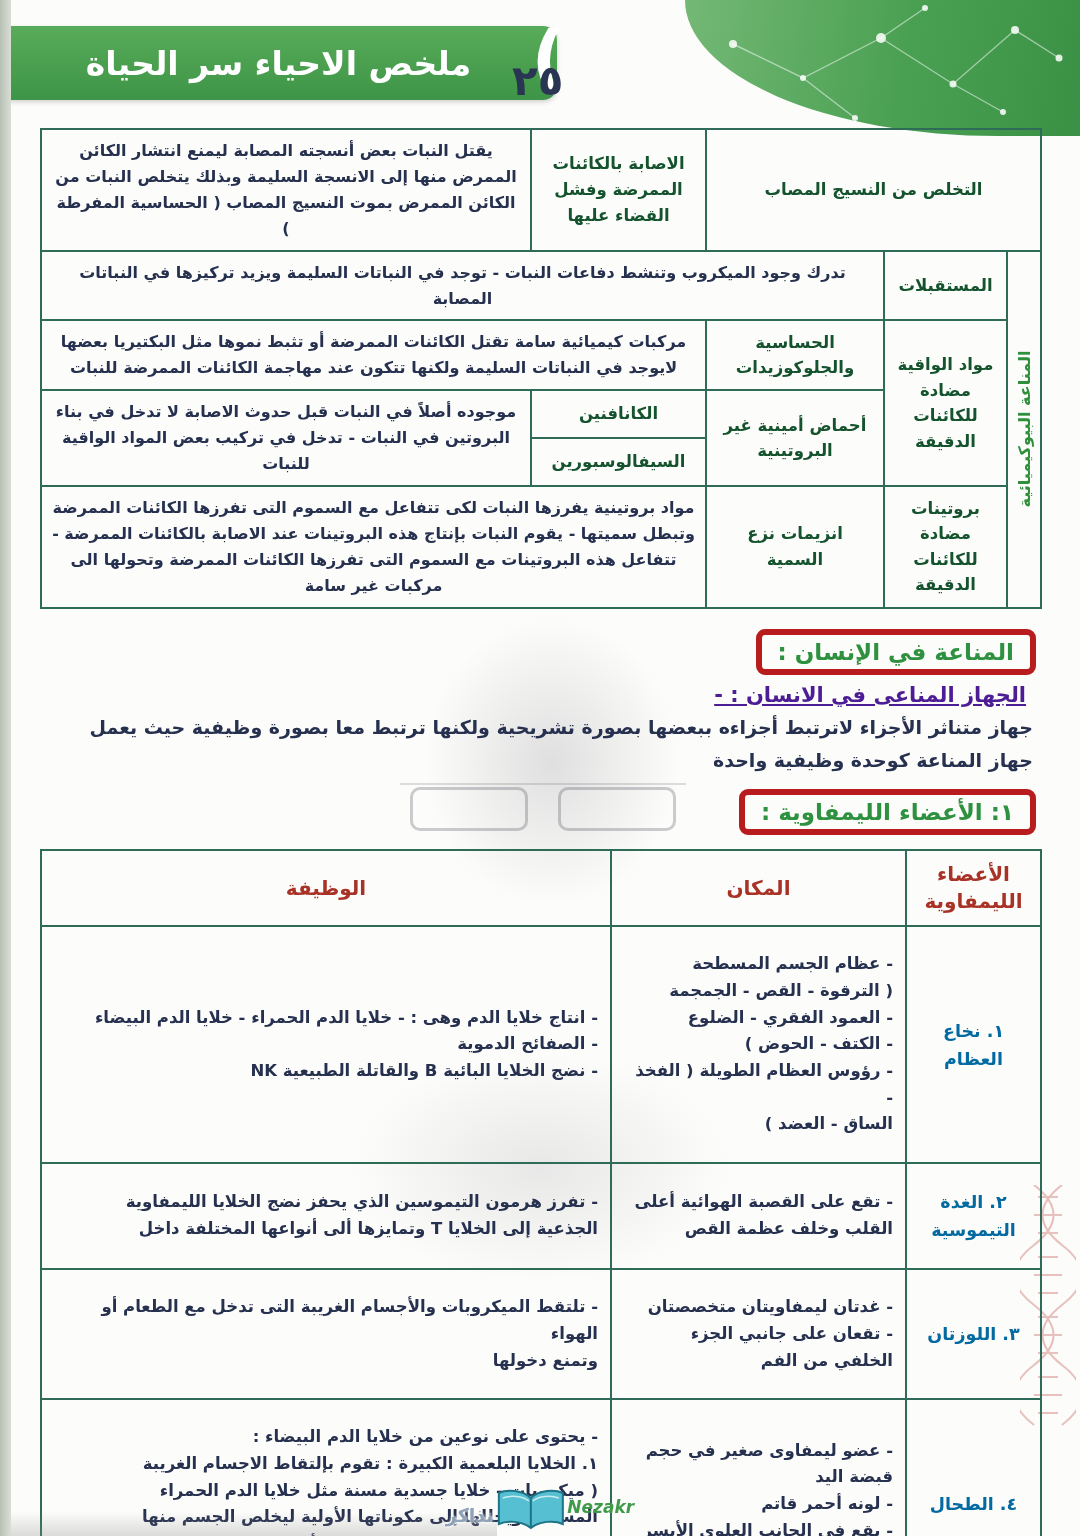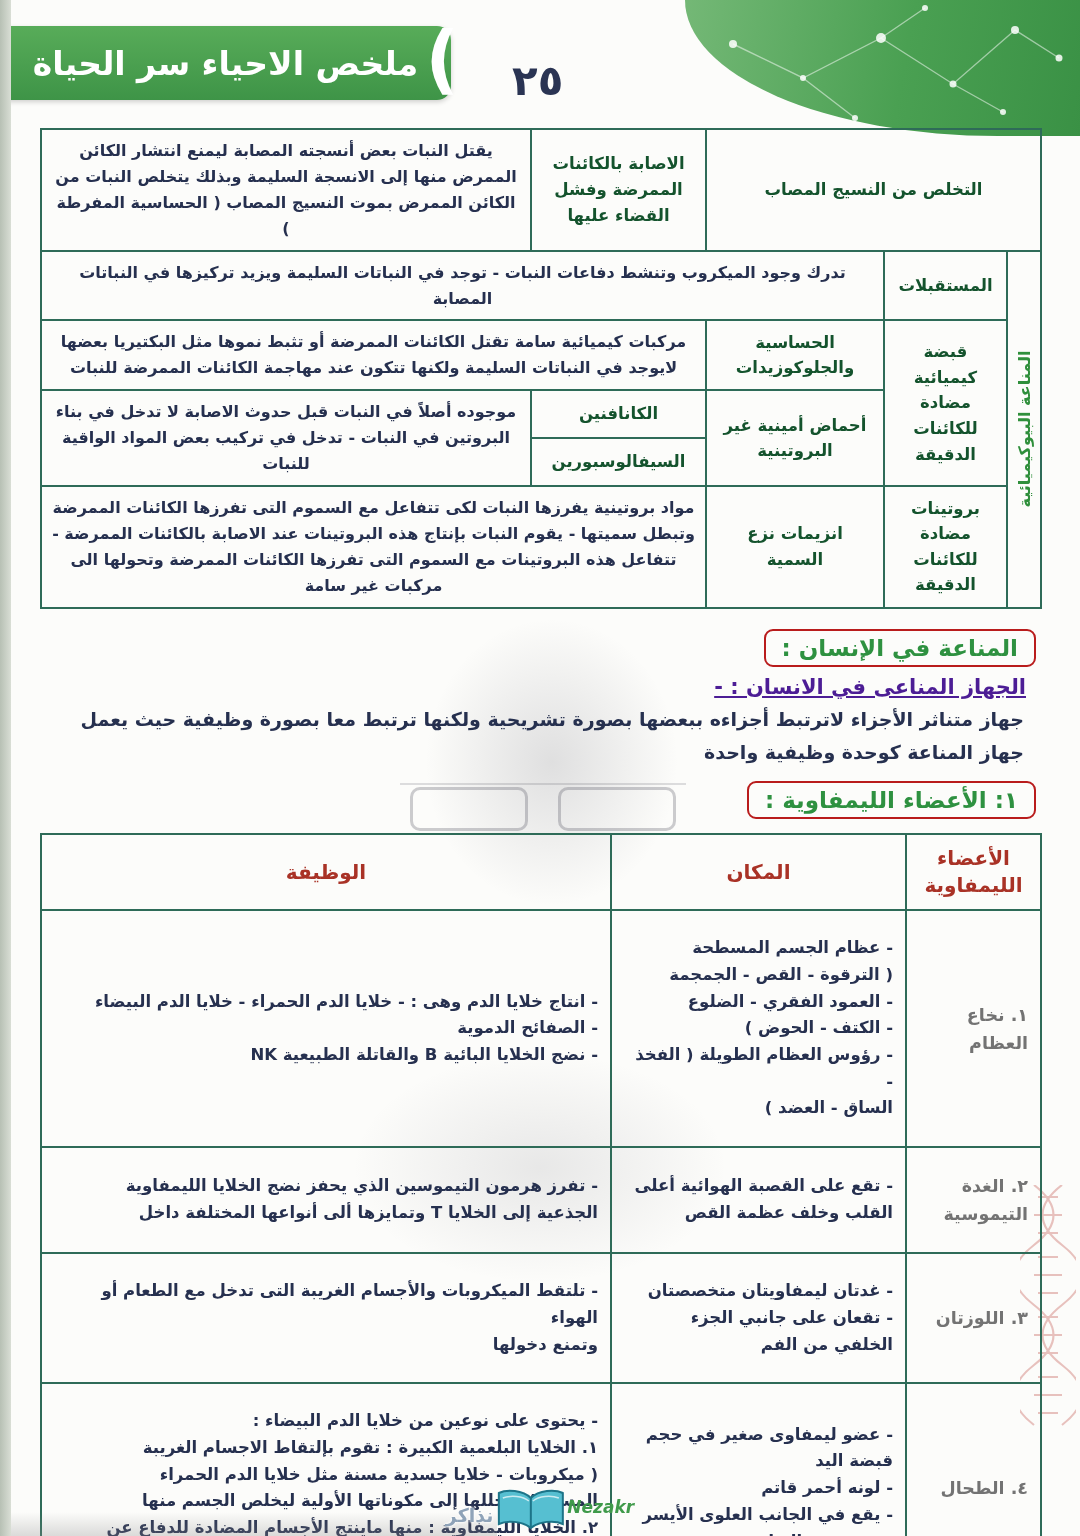--- a/index.html
+++ b/index.html
@@ -12,21 +12,21 @@
   .bottom-shadow{position:absolute;bottom:0;left:0;width:46%;height:24px;
     background:linear-gradient(to top,rgba(140,140,140,.30),rgba(140,140,140,0));z-index:2;}
 
   
   .deco-corner{position:absolute;top:0;right:0;width:395px;height:136px;
     background:linear-gradient(100deg,#74b876 0%,#4aa052 55%,#3a9145 100%);
     border-bottom-left-radius:95% 120%;z-index:0;}
   .deco-corner svg{width:100%;height:100%;display:block;}
 
   
-  .banner{position:absolute;top:26px;left:0;width:451px;height:74px;
+  .banner{position:absolute;top:26px;left:0;width:557px;height:74px;
     background:linear-gradient(#58ac59,#3e9447);border-radius:0 14px 14px 0;
     display:flex;align-items:center;justify-content:center;z-index:2;
     box-shadow:0 2px 5px rgba(0,0,0,.18);}
   .banner-text{color:#ffffff;font-size:33px;font-weight:bold;}
   .banner::after{content:"(";position:absolute;right:-8px;top:50%;transform:translateY(-55%);
     color:#ffffff;font-size:74px;font-weight:bold;line-height:1;}
   .page-number{position:absolute;top:56px;left:512px;font-size:42px;font-weight:bold;color:#2a3453;z-index:2;}
 
   
   .watermark{position:absolute;left:250px;top:575px;width:580px;height:780px;z-index:0;
@@ -47,30 +47,30 @@
   table{width:100%;border-collapse:collapse;table-layout:fixed;}
 
   .t1 td{border:2px solid #2e6b58;padding:8px 10px;vertical-align:middle;}
   .t1 .cat{color:#14532d;font-weight:bold;font-size:16.5px;text-align:center;line-height:1.55;}
   .t1 .desc{color:#26304f;font-weight:bold;font-size:16px;text-align:center;line-height:1.62;}
   .side-cell{padding:0 !important;position:relative;}
   .rot{position:absolute;top:50%;left:50%;transform:translate(-50%,-50%) rotate(-90deg);
     white-space:nowrap;color:#2f8f3b;font-weight:bold;font-size:16px;}
 
   .sect{margin:10px 2px 0 0;}
-  .h-box{display:inline-block;border:2px solid #b91c1c;border-radius:9px;padding:4px 16px;
+  .h-box{display:inline-block;border:6px solid #b91c1c;border-radius:9px;padding:4px 16px;
     color:#2e9140;font-size:23px;font-weight:bold;margin:10px 4px 4px;}
   .h-sub{color:#4c1d95;font-size:21px;font-weight:bold;margin:4px 14px 4px 0;text-decoration:underline;}
-  .para{color:#26304f;font-size:19px;font-weight:bold;line-height:1.75;margin:4px 16px 2px 0;}
+  .para{color:#26304f;font-size:19px;font-weight:bold;line-height:1.75;margin:4px 7px 2px 0;}
 
   .t2{margin-top:10px;}
   .t2 td{border:2px solid #2e6b58;padding:24px 12px;vertical-align:middle;}
   .t2 .th{color:#a93226;font-weight:bold;font-size:20px;text-align:center;
     white-space:pre-line;line-height:1.35;padding:10px;}
-  .t2 .organ{color:#737373;font-weight:bold;font-size:17.5px;text-align:right;line-height:1.6;}
+  .t2 .organ{color:#0369a1;font-weight:bold;font-size:17.5px;text-align:center;line-height:1.6;}
   .t2 .celltext{color:#26304f;font-weight:bold;font-size:16.5px;text-align:right;
     white-space:pre-line;line-height:1.62;}
 
   
   .logo{position:absolute;left:50%;bottom:4px;transform:translateX(-50%);z-index:4;
     display:flex;flex-direction:row;align-items:center;}
   .logo-ar{color:#8fa3b8;font-size:19px;font-weight:bold;margin-bottom:-12px;
     text-shadow:0 0 3px #ffffff,0 0 3px #ffffff;position:relative;z-index:1;}
   .logo svg{width:74px;height:46px;display:block;}
   .logo-en{color:#3f9a4a;font-size:17px;font-weight:bold;font-style:italic;margin-top:-4px;}
@@ -135,21 +135,21 @@
         <td class="desc">يقتل النبات بعض أنسجته المصابة ليمنع انتشار الكائن الممرض منها إلى الانسجة السليمة وبذلك يتخلص النبات من الكائن الممرض بموت النسيج المصاب ( الحساسية المفرطة )</td>
       </tr>
       <tr>
         <td rowspan="5" class="side-cell">
           <span class="rot">المناعة البيوكيميائية</span>
         </td>
         <td class="cat">المستقبلات</td>
         <td colspan="3" class="desc">تدرك وجود الميكروب وتنشط دفاعات النبات - توجد في النباتات السليمة ويزيد تركيزها في النباتات المصابة</td>
       </tr>
       <tr>
-        <td rowspan="3" class="cat">قبضة كيميائية مضادة للكائنات الدقيقة</td>
+        <td rowspan="3" class="cat">مواد الواقية مضادة للكائنات الدقيقة</td>
         <td class="cat">الحساسية والجلوكوزيدات</td>
         <td colspan="2" class="desc">مركبات كيميائية سامة تقتل الكائنات الممرضة أو تثبط نموها مثل البكتيريا بعضها لايوجد في النباتات السليمة ولكنها تتكون عند مهاجمة الكائنات الممرضة للنبات</td>
       </tr>
       <tr>
         <td rowspan="2" class="cat">أحماض أمينية غير البروتينية</td>
         <td class="cat">الكانافنين</td>
         <td rowspan="2" class="desc">موجوده أصلاً في النبات قبل حدوث الاصابة لا تدخل في بناء البروتين في النبات - تدخل في تركيب بعض المواد الواقية للنبات</td>
       </tr>
       <tr>
         <td class="cat">السيفالوسبورين</td>

